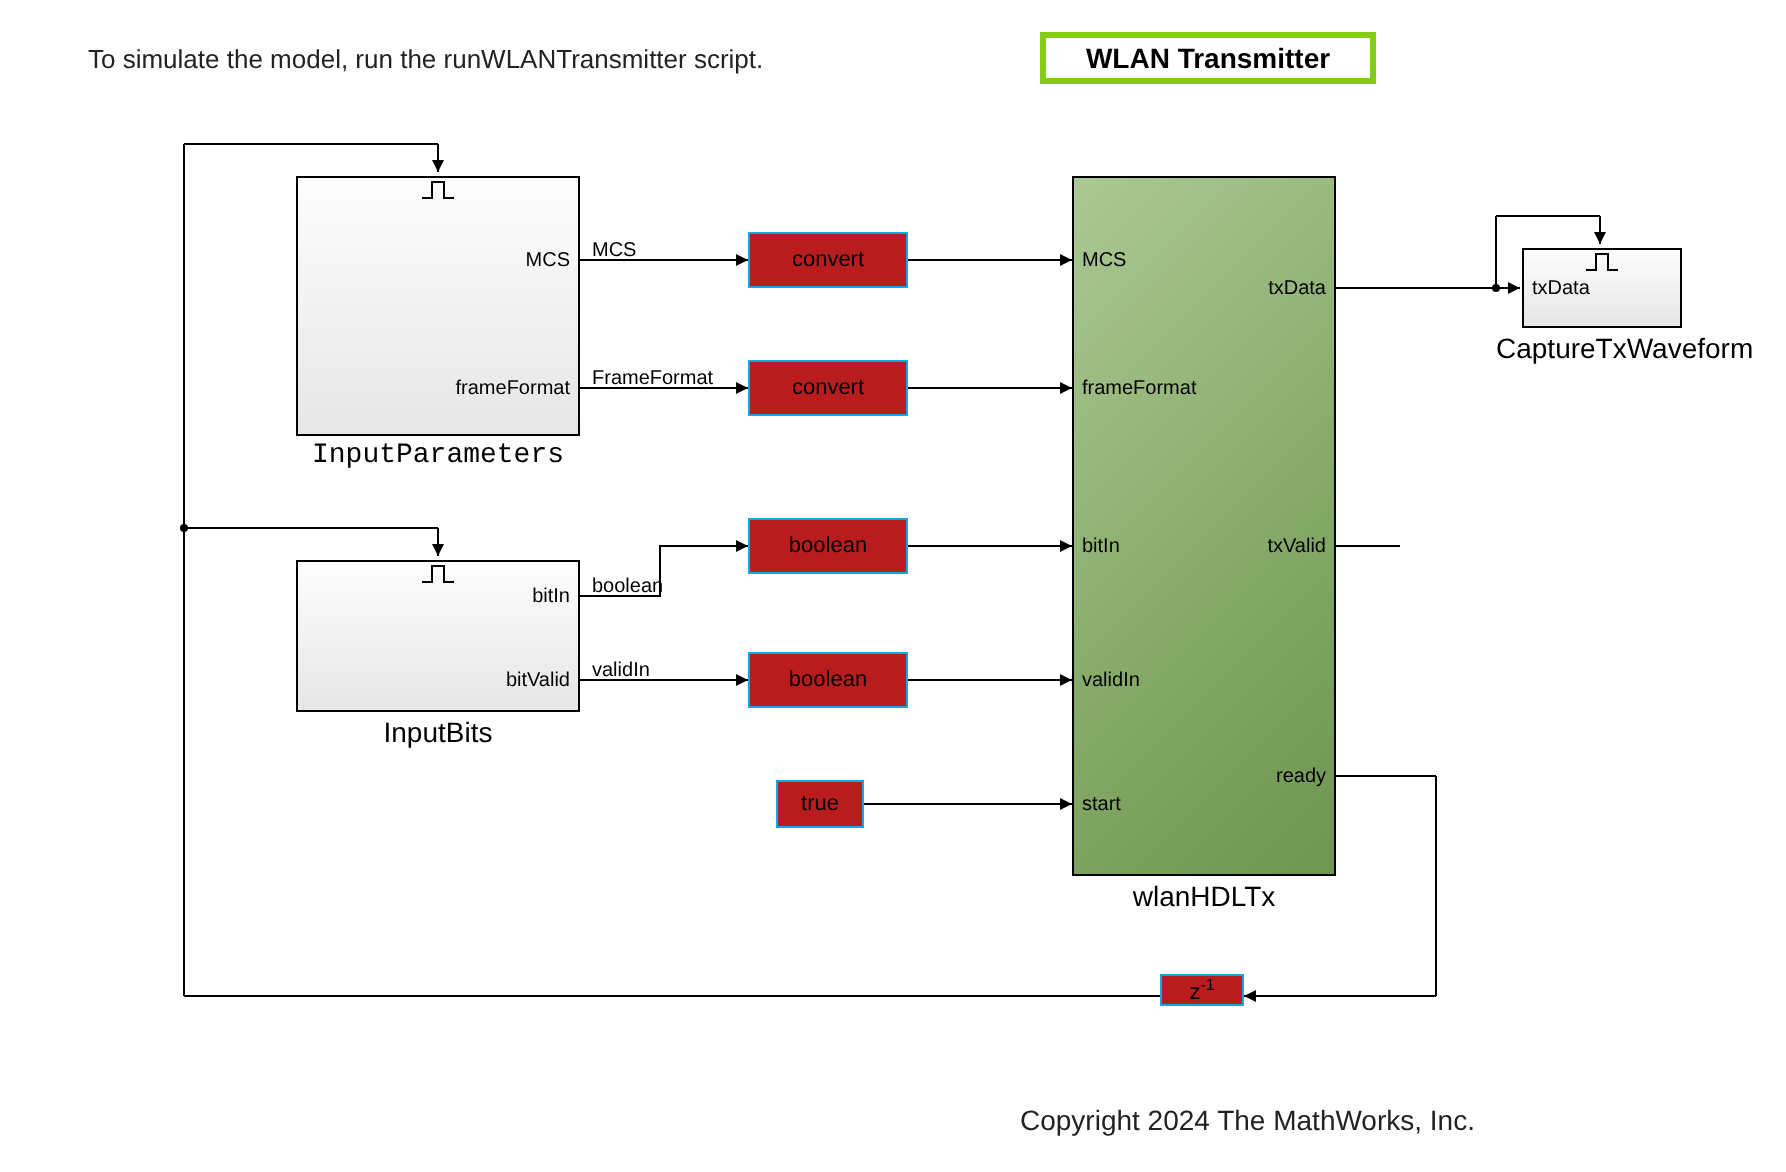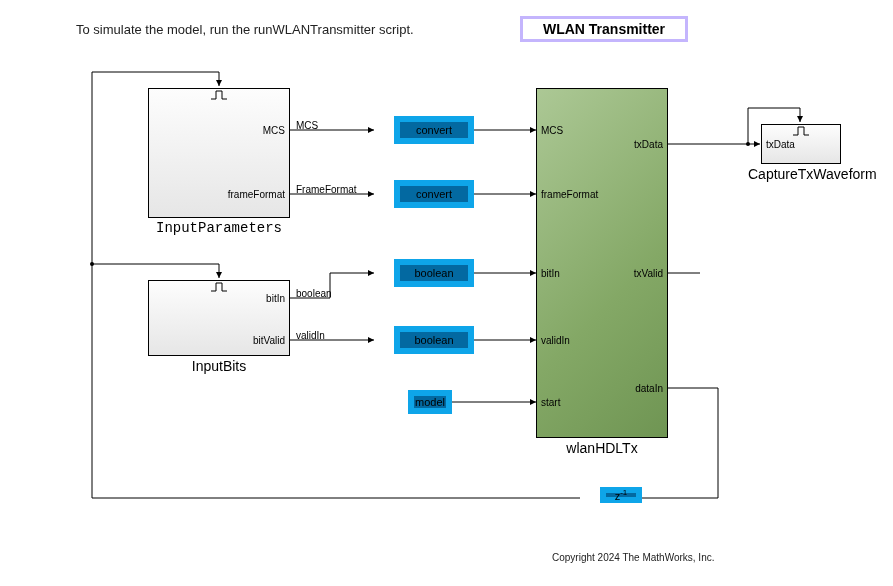--- a/index.html
+++ b/index.html
@@ -23,32 +23,31 @@
     position: absolute;
     border: 1px solid #000;
     box-sizing: border-box;
     background: linear-gradient(180deg, #fdfdfd 0%, #e6e6e6 100%);
   }
   .block-green {
     background: linear-gradient(135deg, #acc895 0%, #84a866 60%, #6f9553 100%);
   }
   .plain-box {
     position: absolute;
-    border: 6px solid #0ea5e9;
-    background: #0369a1;
+    border: 1px solid #0ea5e9;
+    background: #b91c1c;
     box-sizing: border-box;
     display: flex;
     align-items: center;
     justify-content: center;
     font-size: 11px;
-    margin-left: 20px;
   }
   .title-box {
     position: absolute;
-    border: 3px solid #c4b5fd;
+    border: 3px solid #84cc16;
     background: #fff;
     box-sizing: border-box;
     font-weight: bold;
     font-size: 14px;
     display: flex;
     align-items: center;
     justify-content: center;
     padding: 2px 6px;
   }
   .port-label {
@@ -67,23 +66,22 @@
     text-align: center;
     white-space: nowrap;
   }
   .instr {
     position: absolute;
     font-size: 13px;
     color: #222;
   }
   .copyright {
     position: absolute;
-    font-size: 10px;
+    font-size: 14px;
     color: #222;
-    margin-left: 42px;
   }
   .trigger {
     position: absolute;
     width: 16px; height: 10px;
     pointer-events: none;
   }
   .zbox sup { font-size: 8px; vertical-align: super; }
 </style>
 </head>
 <body>
@@ -136,21 +134,21 @@
       <line x1="718" y1="388" x2="718" y2="498"></line>
       <polyline points="718,498 622,498" marker-end="url(#arr)"></polyline>
 
       <circle cx="748" cy="144" r="2" fill="#000" stroke="none"></circle>
       <line x1="748" y1="144" x2="748" y2="108"></line>
       <line x1="748" y1="108" x2="800" y2="108"></line>
       <polyline points="800,108 800,122" marker-end="url(#arr)"></polyline>
     </g>
   </svg>
 
-  <div class="instr" style="left:44px; top:22px;margin-left:32px;">To simulate the model, run the runWLANTransmitter script.</div>
+  <div class="instr" style="left:44px; top:22px;">To simulate the model, run the runWLANTransmitter script.</div>
 
   <div class="title-box" style="left:520px; top:16px; width:168px; height:26px;">WLAN Transmitter</div>
 
   <div class="block" style="left:148px; top:88px; width:142px; height:130px;">
     <span class="port-label" style="right:4px; top:36px;">MCS</span>
     <span class="port-label" style="right:4px; top:100px;">frameFormat</span>
   </div>
   <svg class="trigger" style="left:211px; top:90px;" viewBox="0 0 16 10">
       <polyline points="0,9 5,9 5,1 11,1 11,9 16,9" stroke="#000" fill="none" stroke-width="1"></polyline>
     </svg>
@@ -181,33 +179,33 @@
 
   <div class="plain-box" style="left:374px; top:259px; width:80px; height:28px;">
     <span>boolean</span>
   </div>
 
   <div class="plain-box" style="left:374px; top:326px; width:80px; height:28px;">
     <span>boolean</span>
   </div>
 
   <div class="plain-box" style="left:388px; top:390px; width:44px; height:24px;">
-    <span>model</span>
+    <span>true</span>
   </div>
 
   <div class="block block-green" style="left:536px; top:88px; width:132px; height:350px;">
     <span class="port-label" style="left:4px; top:36px;">MCS</span>
     <span class="port-label" style="left:4px; top:100px;">frameFormat</span>
     <span class="port-label" style="left:4px; top:179px;">bitIn</span>
     <span class="port-label" style="left:4px; top:246px;">validIn</span>
     <span class="port-label" style="left:4px; top:308px;text-align:center;">start</span>
 
     <span class="port-label" style="right:4px; top:50px;">txData</span>
     <span class="port-label" style="right:4px; top:179px;padding-left:24px;">txValid</span>
-    <span class="port-label" style="right:4px; top:294px;">dataIn</span>
+    <span class="port-label" style="right:4px; top:294px;">ready</span>
   </div>
   <div class="caption" style="left:536px; top:440px; width:132px;">wlanHDLTx</div>
 
   <div class="block" style="left:761px; top:124px; width:80px; height:40px;">
     <span class="port-label" style="left:4px; top:14px;">txData</span>
   </div>
   <svg class="trigger" style="left:793px; top:126px;" viewBox="0 0 16 10">
       <polyline points="0,9 5,9 5,1 11,1 11,9 16,9" stroke="#000" fill="none" stroke-width="1"></polyline>
     </svg>
   <div class="caption" style="left:748px; top:166px; width:106px;">CaptureTxWaveform</div>

